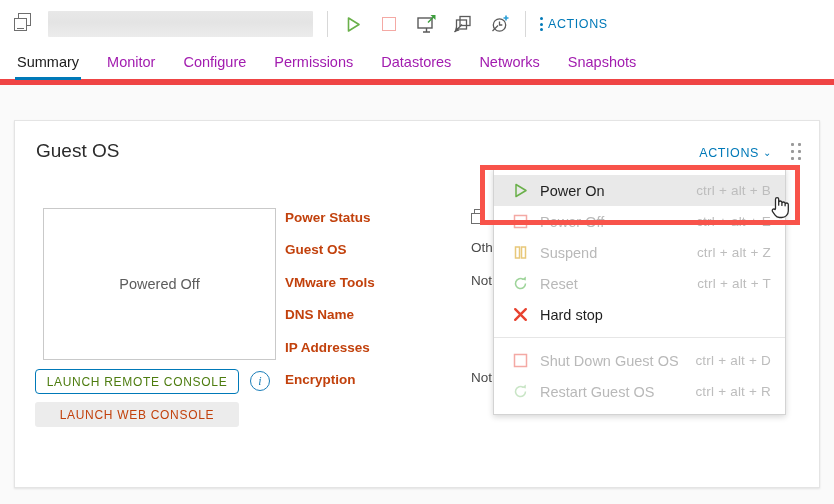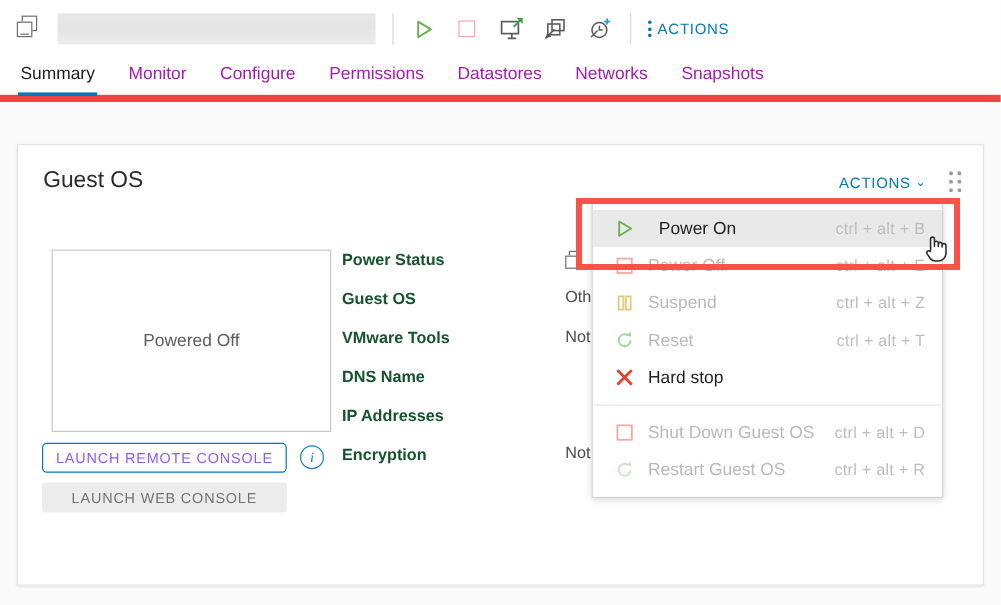--- a/index.html
+++ b/index.html
@@ -103,44 +103,44 @@
   
   .thumb {
     position: absolute; left: 35px; top: 208px; width: 233px; height: 152px;
     border: 1px solid #c9c9c9; background: #fff;
     display: flex; align-items: center; justify-content: center; margin-left: 8px;
   }
   .thumb span { font-size: 14.5px; color: #5c5c5c; }
 
   .btn-outline {
     position: absolute; left: 35px; top: 369px; width: 204px; height: 25px;
-    border: 1.5px solid #0079b8; color: #8b5cf6; background: #fff;
+    border: 1.5px solid #0079b8; color: #4d7c0f; background: #fff;
     font-size: 12px; letter-spacing: .7px; border-radius: 4px;
     display: flex; align-items: center; justify-content: center; cursor: pointer;
     font-family: "Liberation Sans", sans-serif;
   }
   .btn-flat-disabled {
     position: absolute; left: 35px; top: 402px; width: 204px; height: 25px;
-    background: #ececec; color: #737373; border: none;
+    background: #ececec; color: #c2410c; border: none;
     font-size: 12px; letter-spacing: .7px; border-radius: 3px;
     display: flex; align-items: center; justify-content: center;
     font-family: "Liberation Sans", sans-serif;
   }
   .info-icon {
     position: absolute; left: 250px; top: 371px;
     width: 20px; height: 20px; border: 1.6px solid #1a7db8; border-radius: 50%;
     color: #1a7db8; font-size: 12px; font-style: italic;
     display: flex; align-items: center; justify-content: center;
     font-family: "Liberation Serif", serif; cursor: pointer;
   }
 
   
   .props { position: absolute; left: 285px; top: 208px; width: 520px; }
   .prow { position: relative; height: 32.4px; }
-  .plabel { font-size: 13.5px; font-weight: bold; color: #14532d; }
+  .plabel { font-size: 13.5px; font-weight: bold; color: #c2410c; }
   .pvalue {
     position: absolute; left: 186px; top: 0;
     font-size: 13.5px; color: #4a4a4a; white-space: nowrap;
   }
   .pvalue-icon {
     position: absolute; left: 186px; top: 1px; width: 17px; height: 17px;
   }
   .pvi-sq1 { position: absolute; left: 3px; top: 0; width: 11px; height: 11px; border: 1.3px solid #6e6e6e; background:#fff; }
   .pvi-sq2 { position: absolute; left: 0; top: 4px; width: 11px; height: 11px; border: 1.3px solid #6e6e6e; background:#fff; }
 
@@ -150,21 +150,21 @@
     background: #fff; border: 1px solid #d3d3d3;
     box-shadow: 0 2px 6px rgba(0,0,0,.16);
     padding: 6px 0 7px 0;
   }
   .mi {
     height: 31px; display: flex; align-items: center;
     padding: 0 14px 0 18px; font-size: 14.5px; position: relative;
   }
   .mi.enabled { color: #1f1f1f; cursor: pointer; }
   .mi.disabled { color: #b9b9b9; cursor: default; }
-  .mi.hover { background: #e9e9e9; gap: 9px; }
+  .mi.hover { background: #e9e9e9; }
   .mi-icon { width: 17px; height: 17px; margin-right: 11px; flex: none; position: relative; }
   .mi-label { flex: 1 1 auto; white-space: nowrap; }
   .mi-short { font-size: 13.5px; color: #bdbdbd; white-space: nowrap; letter-spacing: .2px; }
   .mi.enabled .mi-short { color: #bdbdbd; }
   .menu-sep { height: 1px; background: #e6e6e6; margin: 7px 0 7px 0; }
 
   
   .cursor { position: absolute; left: 770px; top: 194px; width: 22px; height: 26px; pointer-events: none; }
 
   

